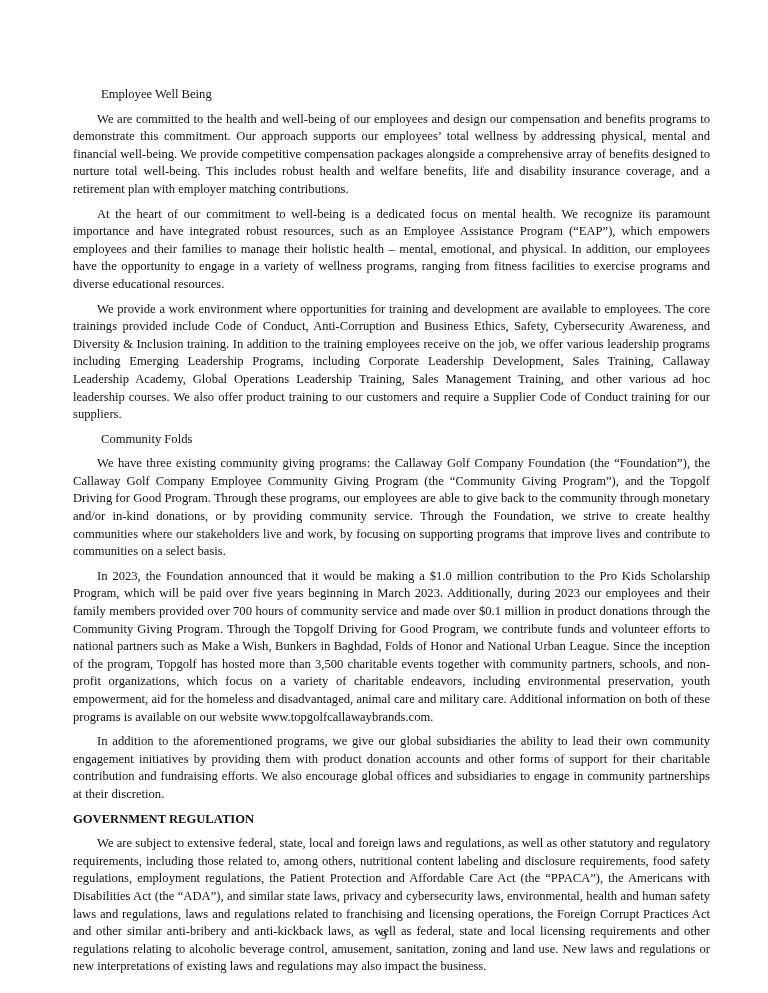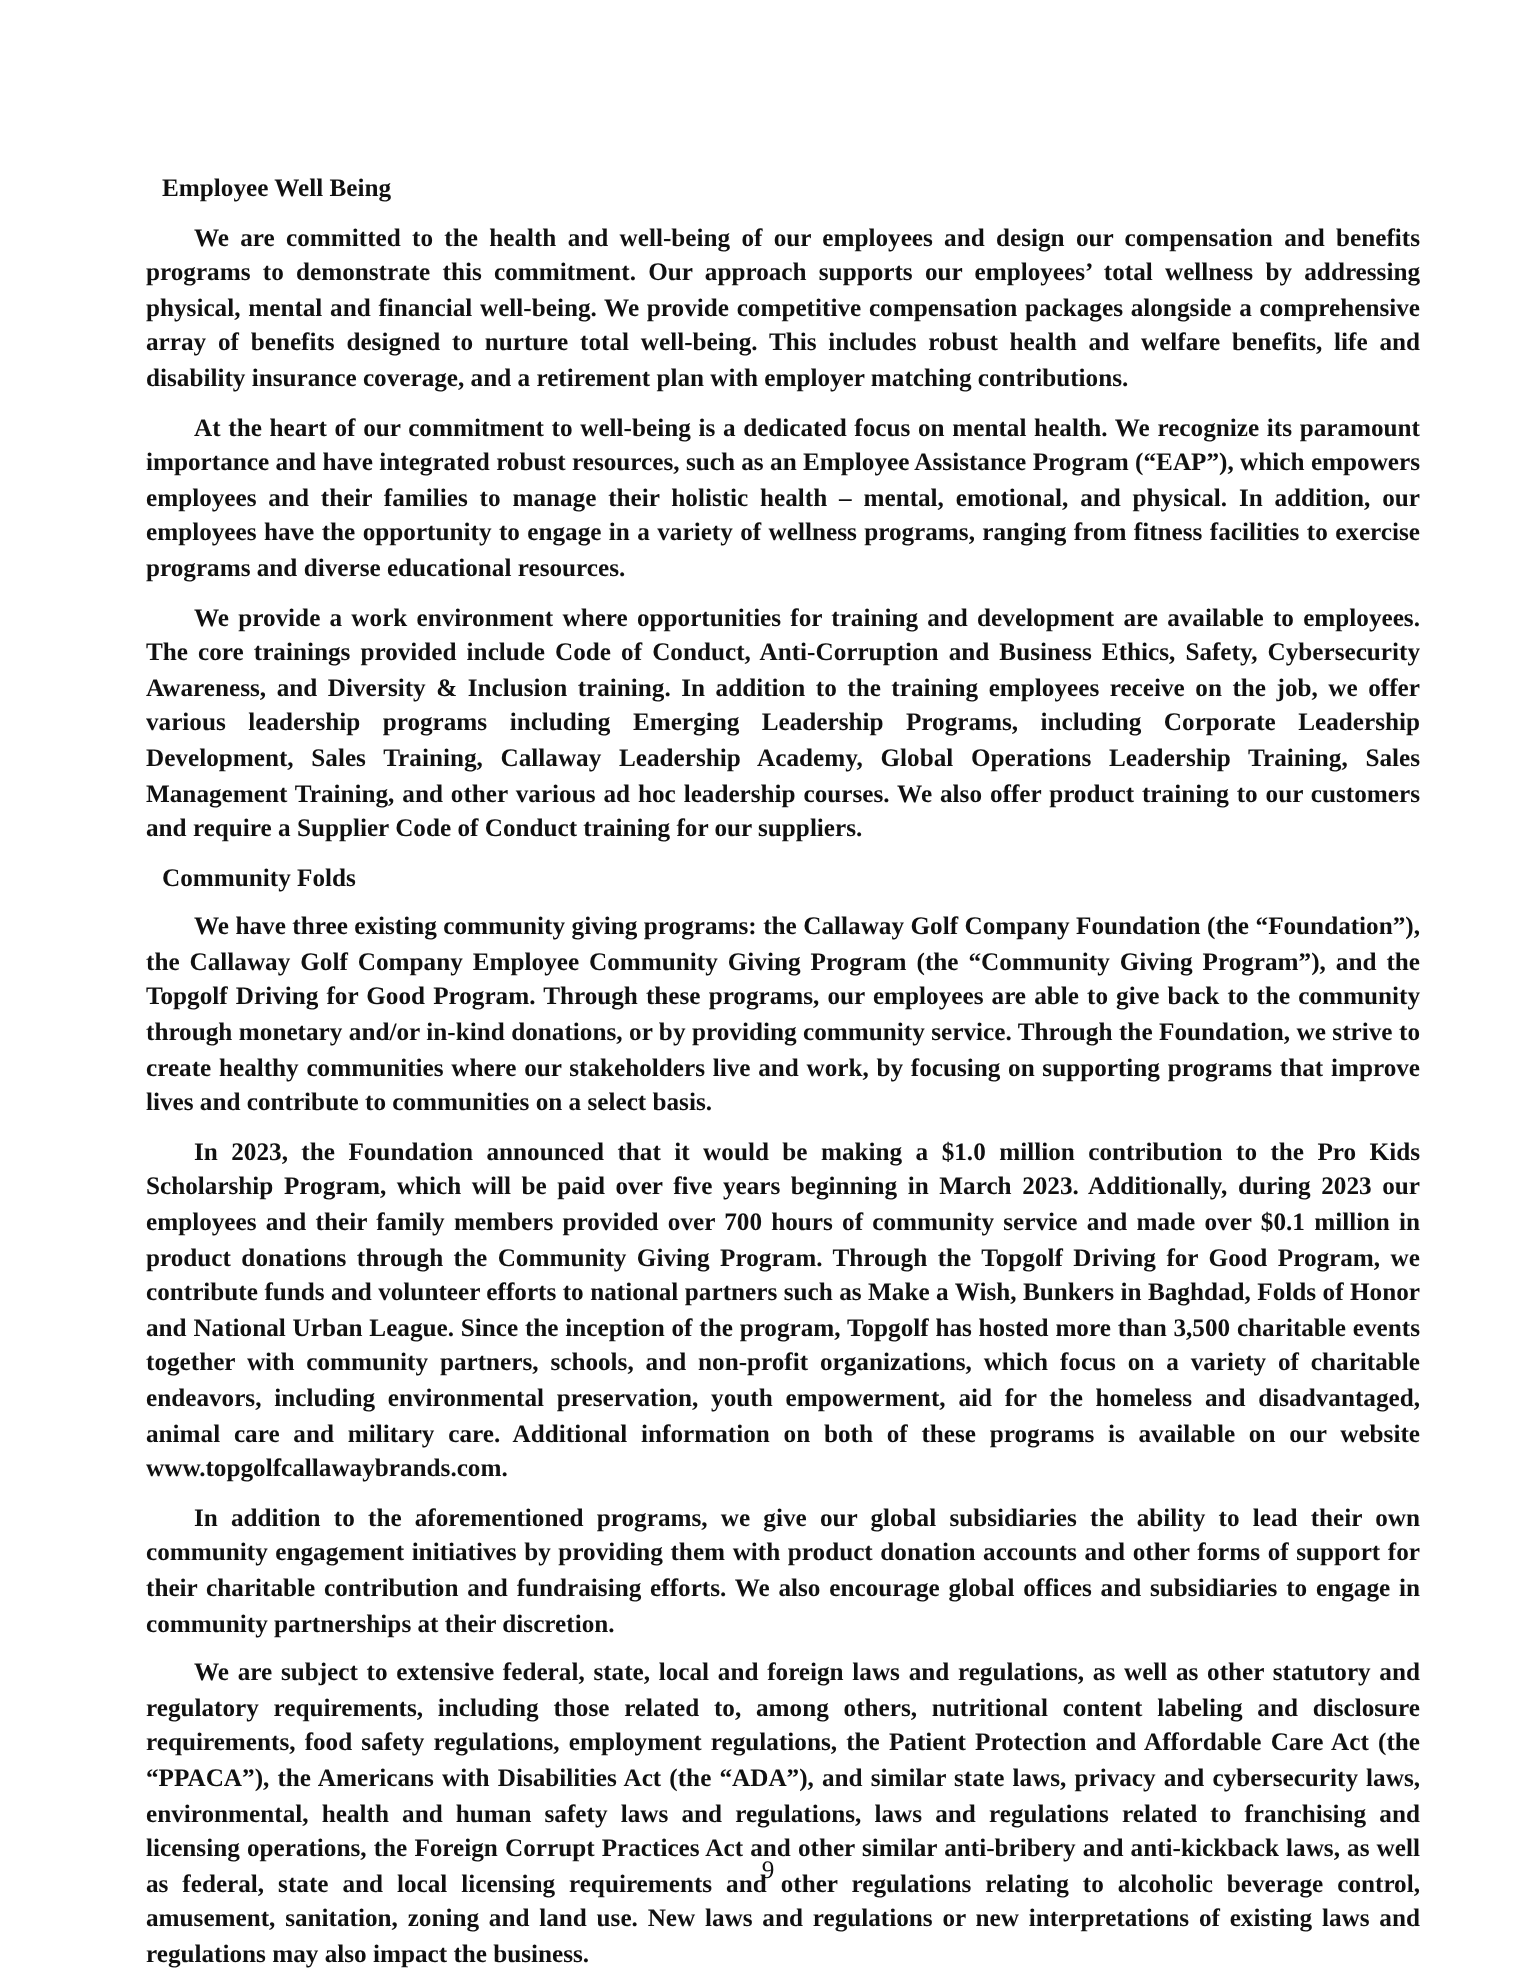--- a/index.html
+++ b/index.html
@@ -2,38 +2,39 @@
 <html><head>
 <meta charset="utf-8">
 <style>
   html, body { margin: 0; padding: 0; background: #ffffff; }
   body { width: 768px; height: 993px; position: relative; overflow: hidden; }
   .page {
     position: absolute; left: 73px; top: 86px; width: 637px;
     font-family: "Liberation Serif", "DejaVu Serif", serif;
     font-size: 12.6px; line-height: 17.6px; color: #111;
   }
-  .sub-heading { font-weight: bold; margin: 0 0 7px 8px; }
+  .sub-heading { font-weight: normal; margin: 0 0 7px 28px; }
   .section-heading { font-weight: bold; margin: 0 0 7px 0; }
-  p { margin: 0 0 7px 0; text-indent: 24px; text-align: justify; font-weight: bold; }
+  p { margin: 0 0 7px 0; text-indent: 24px; text-align: justify; }
   .page-number {
     position: absolute; top: 928px; left: 0; width: 768px; text-align: center;
     font-family: "Liberation Serif", "DejaVu Serif", serif; font-size: 12.6px; color: #111;
   }
 </style>
 </head>
 <body>
 
 <div class="page">
   <div class="sub-heading">Employee Well Being</div>
   <p>We are committed to the health and well-being of our employees and design our compensation and benefits programs to demonstrate this commitment. Our approach supports our employees’ total wellness by addressing physical, mental and financial well-being. We provide competitive compensation packages alongside a comprehensive array of benefits designed to nurture total well-being. This includes robust health and welfare benefits, life and disability insurance coverage, and a retirement plan with employer matching contributions.</p>
   <p>At the heart of our commitment to well-being is a dedicated focus on mental health. We recognize its paramount importance and have integrated robust resources, such as an Employee Assistance Program (“EAP”), which empowers employees and their families to manage their holistic health – mental, emotional, and physical. In addition, our employees have the opportunity to engage in a variety of wellness programs, ranging from fitness facilities to exercise programs and diverse educational resources.</p>
   <p>We provide a work environment where opportunities for training and development are available to employees. The core trainings provided include Code of Conduct, Anti-Corruption and Business Ethics, Safety, Cybersecurity Awareness, and Diversity &amp; Inclusion training. In addition to the training employees receive on the job, we offer various leadership programs including Emerging Leadership Programs, including Corporate Leadership Development, Sales Training, Callaway Leadership Academy, Global Operations Leadership Training, Sales Management Training, and other various ad hoc leadership courses. We also offer product training to our customers and require a Supplier Code of Conduct training for our suppliers.</p>
 
   <div class="sub-heading">Community Folds</div>
   <p>We have three existing community giving programs: the Callaway Golf Company Foundation (the “Foundation”), the Callaway Golf Company Employee Community Giving Program (the “Community Giving Program”), and the Topgolf Driving for Good Program. Through these programs, our employees are able to give back to the community through monetary and/or in-kind donations, or by providing community service. Through the Foundation, we strive to create healthy communities where our stakeholders live and work, by focusing on supporting programs that improve lives and contribute to communities on a select basis.</p>
   <p>In 2023, the Foundation announced that it would be making a $1.0 million contribution to the Pro Kids Scholarship Program, which will be paid over five years beginning in March 2023. Additionally, during 2023 our employees and their family members provided over 700 hours of community service and made over $0.1 million in product donations through the Community Giving Program. Through the Topgolf Driving for Good Program, we contribute funds and volunteer efforts to national partners such as Make a Wish, Bunkers in Baghdad, Folds of Honor and National Urban League. Since the inception of the program, Topgolf has hosted more than 3,500 charitable events together with community partners, schools, and non-profit organizations, which focus on a variety of charitable endeavors, including environmental preservation, youth empowerment, aid for the homeless and disadvantaged, animal care and military care. Additional information on both of these programs is available on our website www.topgolfcallawaybrands.com.</p>
   <p>In addition to the aforementioned programs, we give our global subsidiaries the ability to lead their own community engagement initiatives by providing them with product donation accounts and other forms of support for their charitable contribution and fundraising efforts. We also encourage global offices and subsidiaries to engage in community partnerships at their discretion.</p>
 
+  <div class="section-heading">GOVERNMENT REGULATION</div>
   <p>We are subject to extensive federal, state, local and foreign laws and regulations, as well as other statutory and regulatory requirements, including those related to, among others, nutritional content labeling and disclosure requirements, food safety regulations, employment regulations, the Patient Protection and Affordable Care Act (the “PPACA”), the Americans with Disabilities Act (the “ADA”), and similar state laws, privacy and cybersecurity laws, environmental, health and human safety laws and regulations, laws and regulations related to franchising and licensing operations, the Foreign Corrupt Practices Act and other similar anti-bribery and anti-kickback laws, as well as federal, state and local licensing requirements and other regulations relating to alcoholic beverage control, amusement, sanitation, zoning and land use. New laws and regulations or new interpretations of existing laws and regulations may also impact the business.</p>
 </div>
 
 <div class="page-number">9</div>
 
 </body></html>

